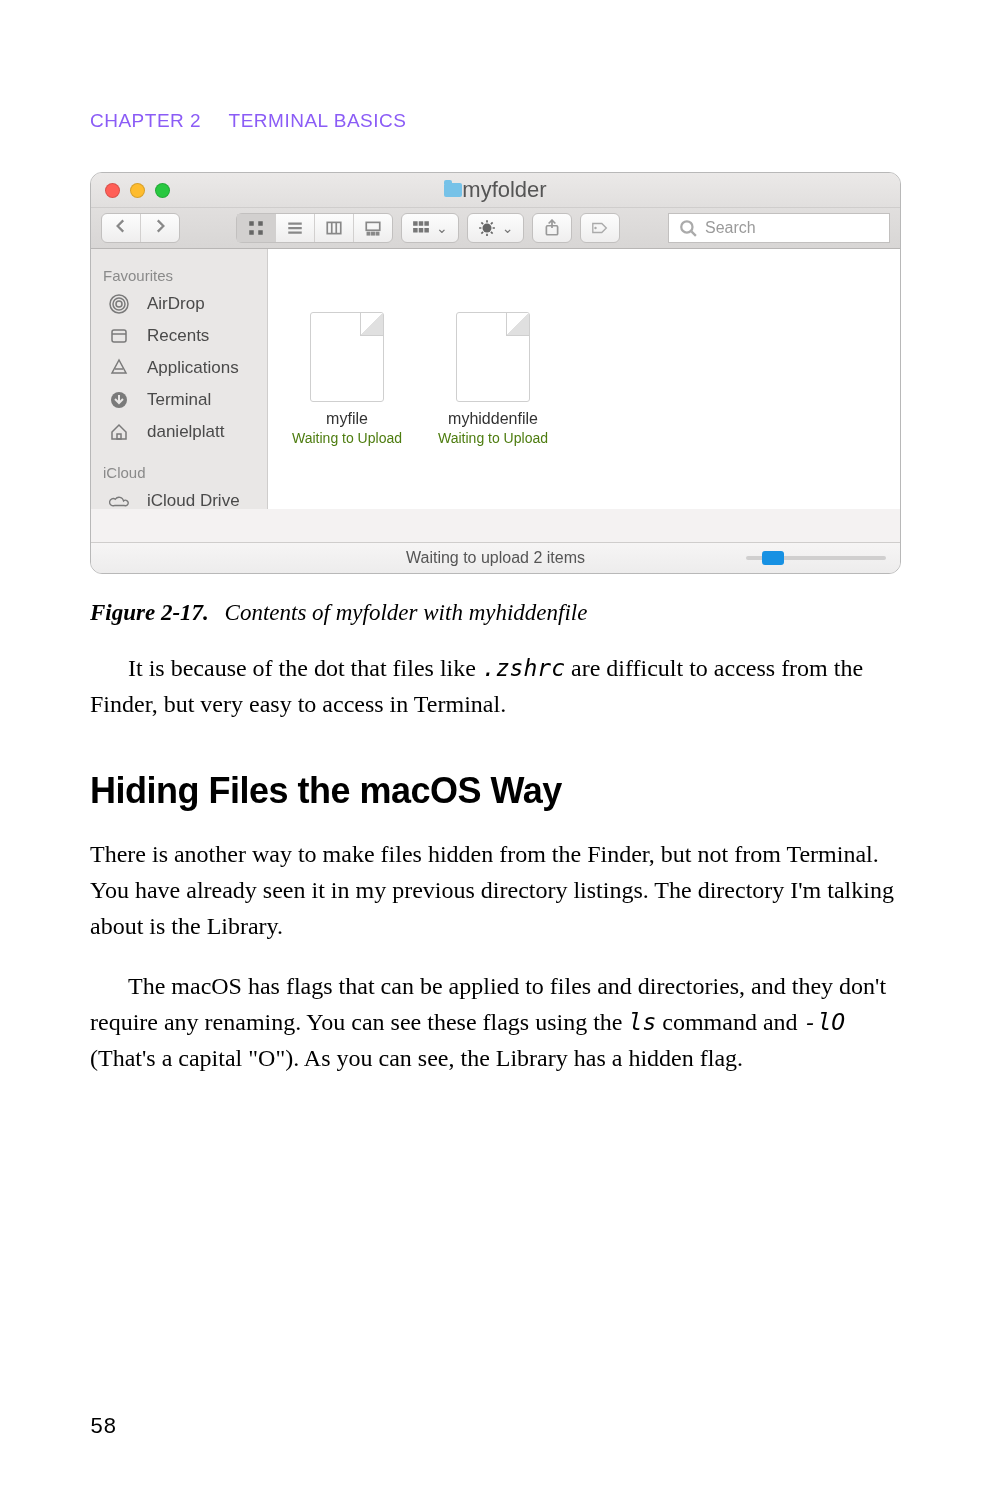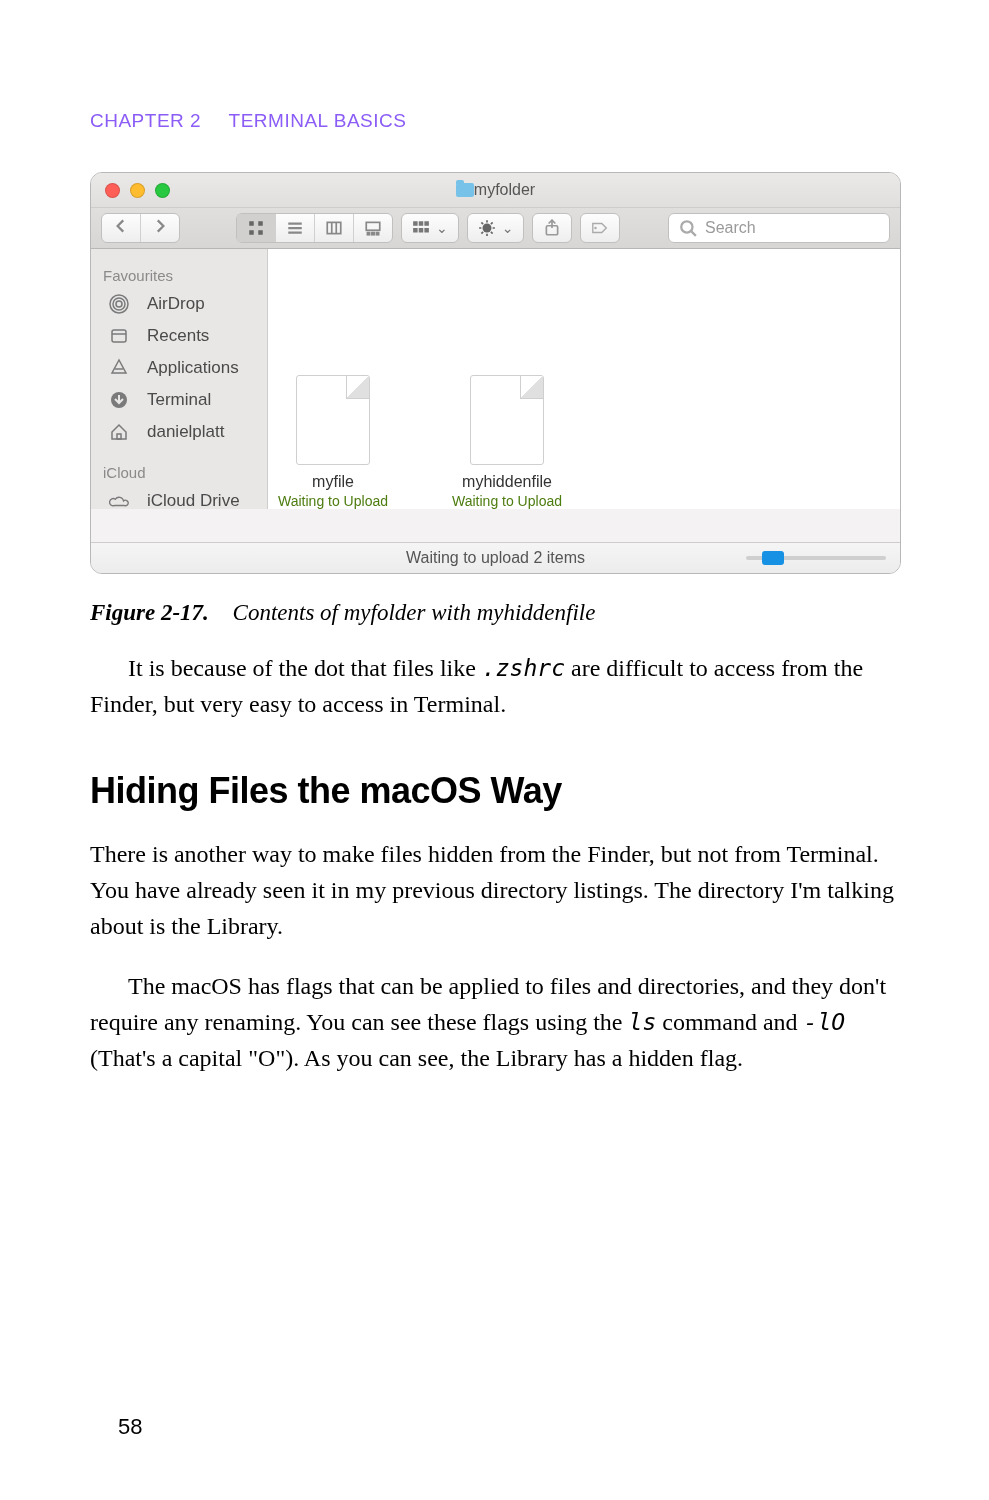--- a/index.html
+++ b/index.html
@@ -53,21 +53,21 @@
     box-sizing: border-box;
     border: 1px solid rgba(0,0,0,0.15);
   }
   .dot.red { background:#ff5f57; }
   .dot.yellow { background:#febc2e; }
   .dot.green { background:#28c840; }
   .title-center {
     position: absolute;
     left: 0; right: 0;
     text-align: center;
-    font-size: 16px;
+    font-size: 22px;
     color: #555;
     pointer-events: none;
     display: flex;
     justify-content: center;
     align-items: center;
     gap: 0;
   }
   .folder-glyph {
     width: 18px; height: 14px;
     background:#76c2e8;
@@ -105,21 +105,21 @@
     display:flex; align-items:center;
   }
   .seg .cell + .cell { border-left:1px solid #d2d0cf; }
   .btn { padding: 0 10px; gap:6px; }
   .spacer-small{ width: 40px; }
   .search {
     height: 28px;
     flex: 0 0 200px;
     background:#fff;
     border:1px solid #c2c0bf;
-    border-radius:6px;
+    border-radius:0;
     display:flex; align-items:center;
     padding:0 10px; gap:8px;
     color:#9a9a9a;
     margin-left:auto;
   }
   .search span.placeholder{ font-size:16px; }
   .icon16 { width:18px; height:18px; display:inline-flex; }
   .chev { font-size:14px; color:#777; }
   .finder-body {
     display:flex;
@@ -141,23 +141,24 @@
     font-size:15px;
   }
   .sb-item {
     display:flex; align-items:center;
     gap:18px;
     padding: 6px 10px 6px 18px;
   }
   .sb-item .glyph { width:20px; height:20px; color:#7a7a7a; display:flex; align-items:center; justify-content:center; }
   .content {
     flex:1;
+    padding: 14px;
     display:flex;
-    gap: 44px;
-    align-items:flex-end;
+    gap: 16px;
+    align-items:center;
   }
   .file {
     width: 130px;
     text-align:center;
     color:#333;
     font-size:16px;
   }
   .file .doc {
     width: 72px; height: 88px;
     margin: 0 auto 8px;
@@ -196,21 +197,21 @@
   .slider .knob {
     position:absolute; left:16px; top:-5px;
     width:22px; height:14px; background:#1791e3; border-radius:3px;
   }
   
   .caption {
     margin-top: 26px;
     font-size: 23px;
     font-style: italic;
   }
-  .figlabel { font-weight: bold; margin-right: 18px; }
+  .figlabel { font-weight: bold; margin-right: 10px; }
   p.body {
     font-size: 24px;
     line-height: 1.5;
     margin: 24px 0 0 0;
     text-align: left;
   }
   p.body .indent { display:inline-block; width:38px; }
   code.inline {
     font-family: "Menlo","Consolas",monospace;
     font-size: 23px;
@@ -221,22 +222,21 @@
     font-weight: 800;
     font-size: 36px;
     margin: 48px 0 10px 0;
     letter-spacing: -0.5px;
   }
   .pagenum {
     position:absolute;
     bottom: 60px;
     left: 90px;
     font-size: 22px;
-    font-family: Liberation Sans, sans-serif;
-    margin-left: 28px;
+    font-family: Liberation Mono, monospace;
   }
   svg { display:block; }
 </style>
 </head>
 <body>
 
 <div class="page">
 
   <div class="running-head">
     <span class="chapnum">CHAPTER 2</span>

